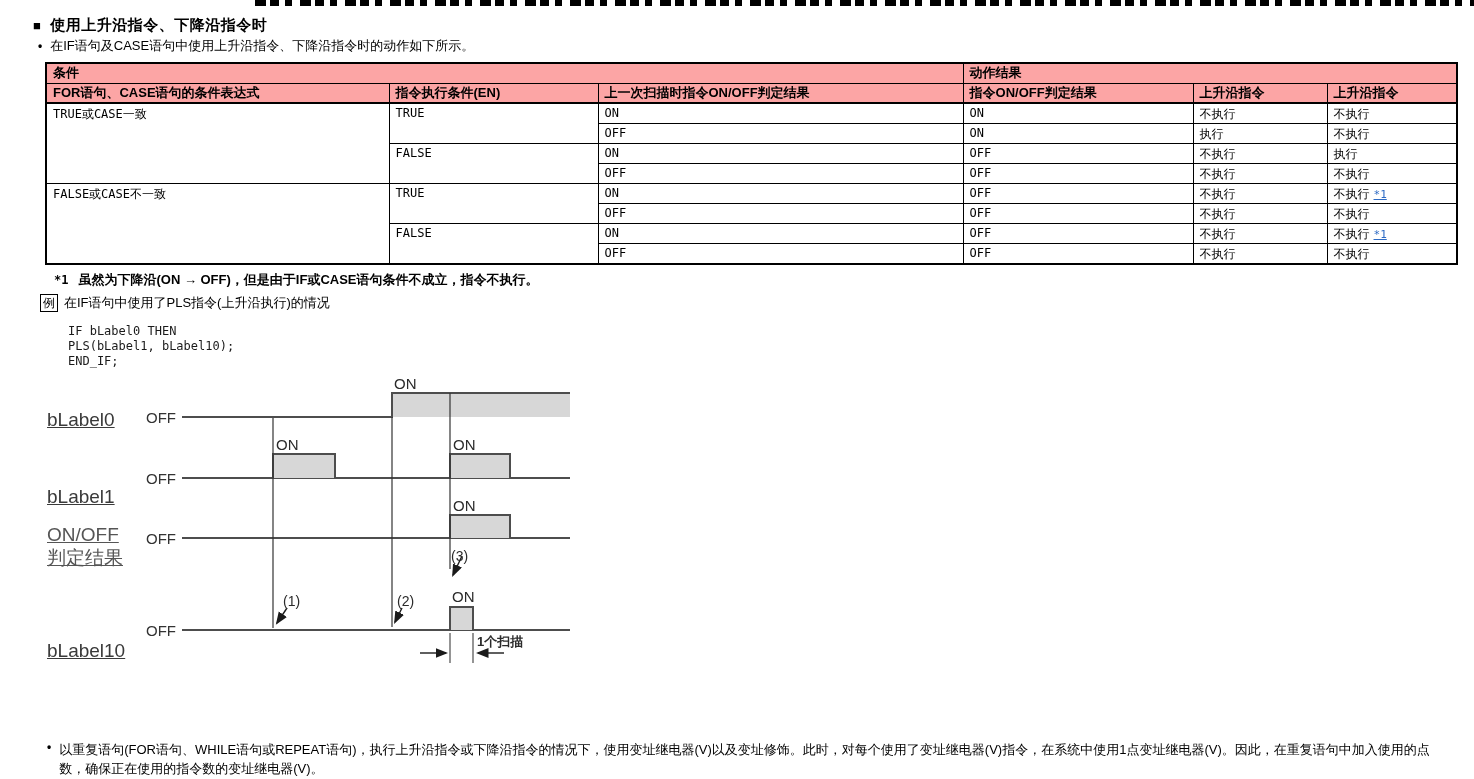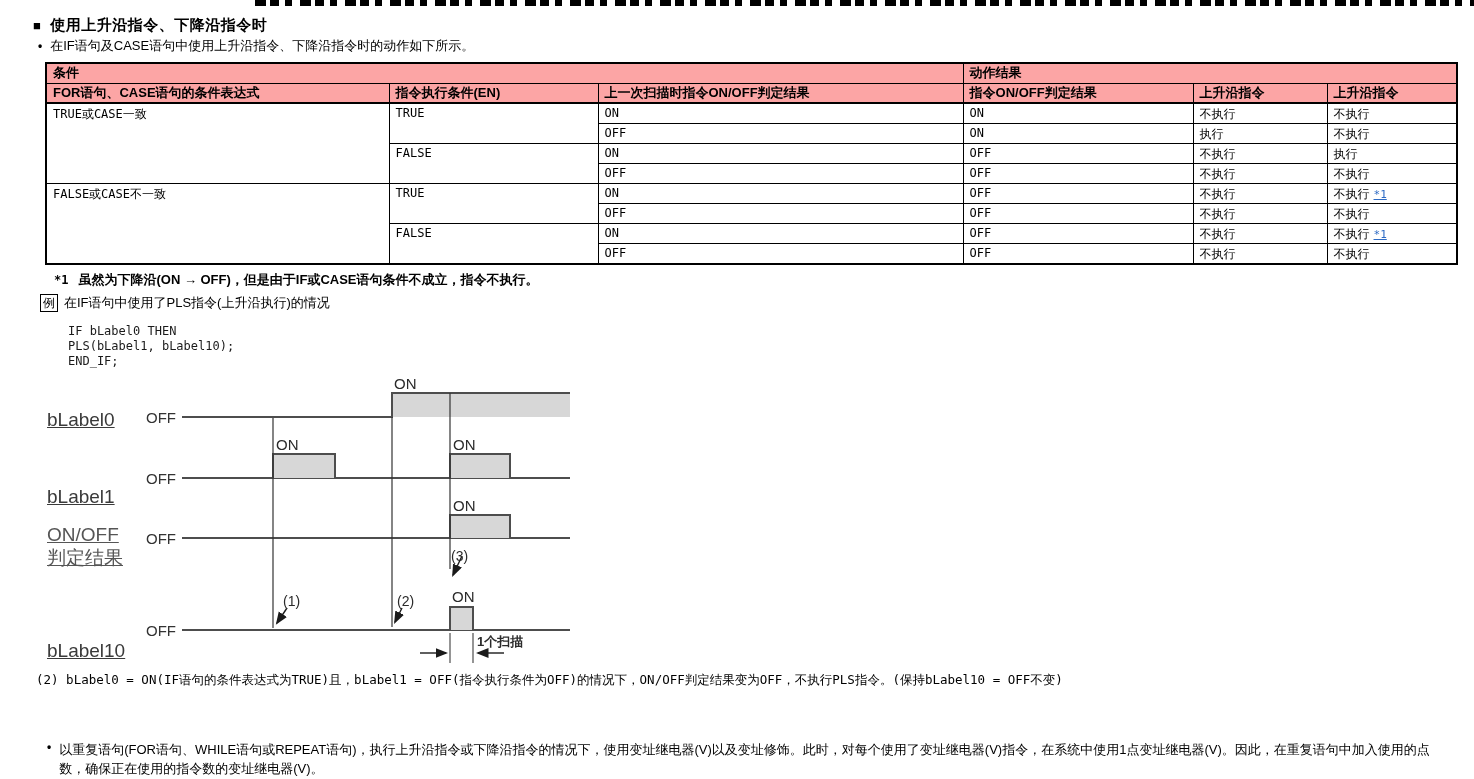--- a/index.html
+++ b/index.html
@@ -218,18 +218,17 @@
   <span class="dlevel" style="left:146px; top:249px;">OFF</span>
   <span class="don" style="left:452px; top:215px;">ON</span>
 
   <span class="dmark" style="left:283px; top:220px;">(1)</span>
   <span class="dmark" style="left:397px; top:220px;">(2)</span>
   <span class="dmark" style="left:451px; top:175px;">(3)</span>
   <span class="dscan" style="left:477px; top:260px;font-weight:bold;">1个扫描</span>
 </div>
 
 <div class="abs notes">
-  <div>(2) bLabel0 = ON(IF语句的条件表达式为TRUE)且，bLabel1 = OFF(指令执行条件为OFF)的情况下，ON/OFF判定结果变为OFF，不执行PLS指令。(保持bLabel10 = OFF不变)</div>
 </div>
 
 <div class="abs bullet-line closing">
   <span class="dot" style="vertical-align:top;">•</span><span class="txt">以重复语句(FOR语句、WHILE语句或REPEAT语句)，执行上升沿指令或下降沿指令的情况下，使用变址继电器(V)以及变址修饰。此时，对每个使用了变址继电器(V)指令，在系统中使用1点变址继电器(V)。因此，在重复语句中加入使用的点数，确保正在使用的指令数的变址继电器(V)。</span>
 </div>
 
 </body></html>

